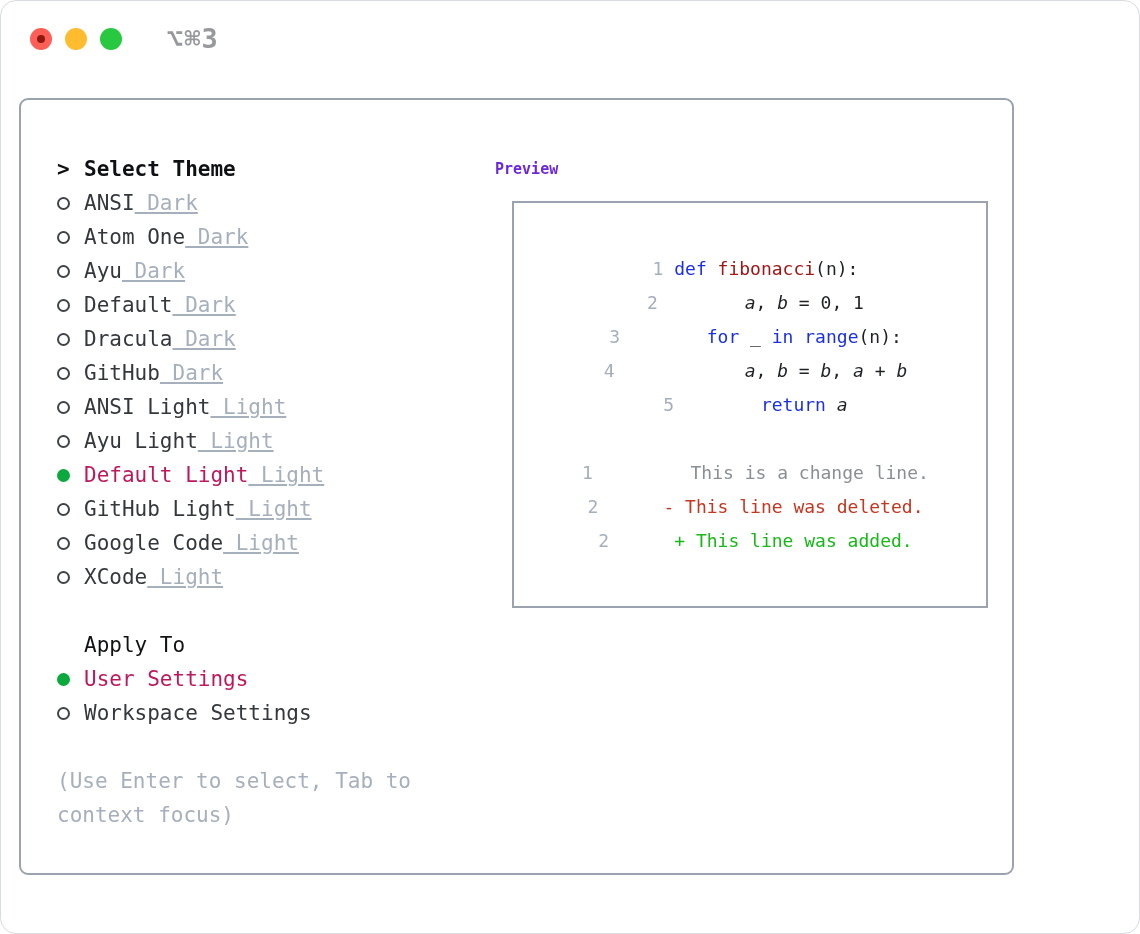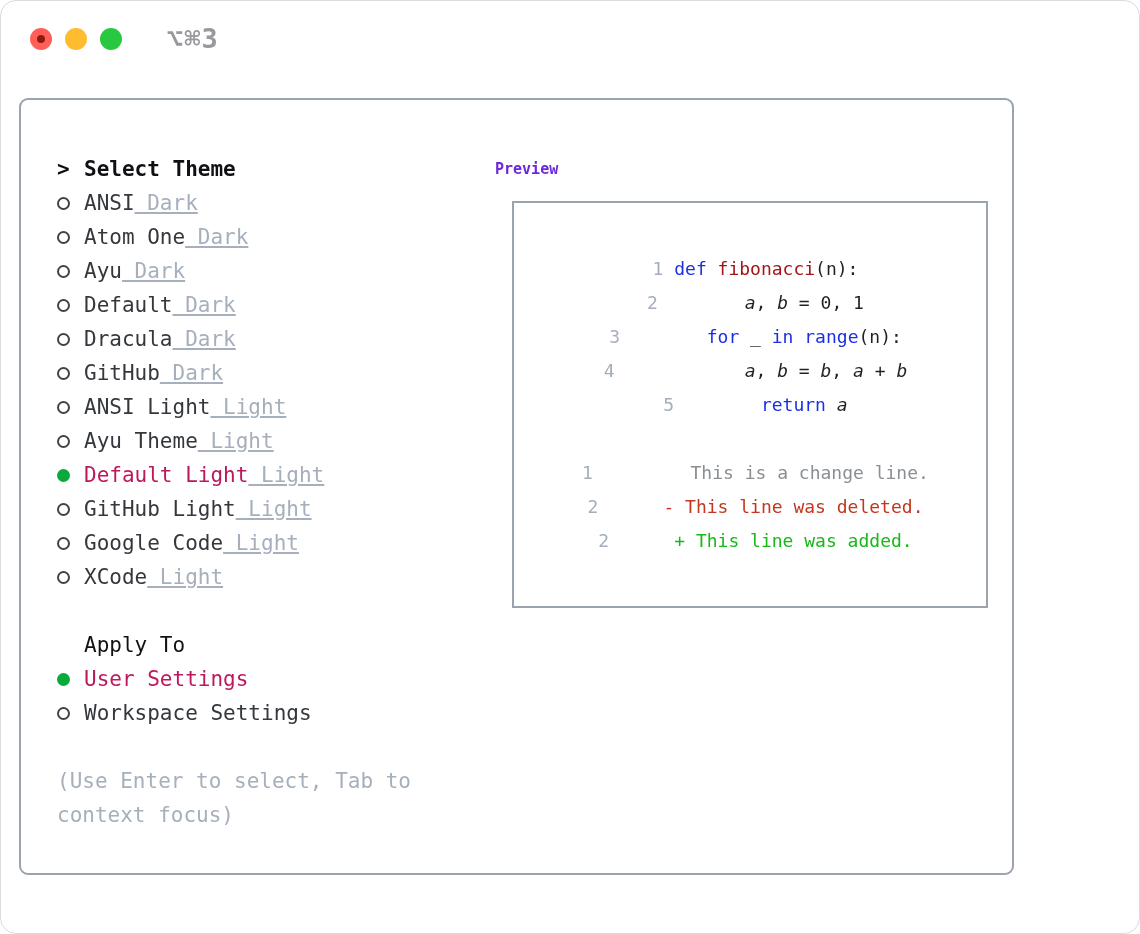--- a/index.html
+++ b/index.html
@@ -87,21 +87,21 @@
       <span class="list-header">Select Theme</span>
     </div>
     <div id="theme-list">
         <div class="row item"><span class="marker-cell"><span class="ring"></span></span><span class="nm">ANSI</span><span class="vr"> Dark</span></div>
         <div class="row item"><span class="marker-cell"><span class="ring"></span></span><span class="nm">Atom One</span><span class="vr"> Dark</span></div>
         <div class="row item"><span class="marker-cell"><span class="ring"></span></span><span class="nm">Ayu</span><span class="vr"> Dark</span></div>
         <div class="row item"><span class="marker-cell"><span class="ring"></span></span><span class="nm">Default</span><span class="vr"> Dark</span></div>
         <div class="row item"><span class="marker-cell"><span class="ring"></span></span><span class="nm">Dracula</span><span class="vr"> Dark</span></div>
         <div class="row item"><span class="marker-cell"><span class="ring"></span></span><span class="nm">GitHub</span><span class="vr"> Dark</span></div>
         <div class="row item"><span class="marker-cell"><span class="ring"></span></span><span class="nm">ANSI Light</span><span class="vr"> Light</span></div>
-        <div class="row item"><span class="marker-cell"><span class="ring"></span></span><span class="nm">Ayu Theme</span><span class="vr"> Light</span></div>
+        <div class="row item"><span class="marker-cell"><span class="ring"></span></span><span class="nm">Ayu Light</span><span class="vr"> Light</span></div>
         <div class="row item sel"><span class="marker-cell"><span class="ring sel"></span></span><span class="nm">Default Light</span><span class="vr"> Light</span></div>
         <div class="row item"><span class="marker-cell"><span class="ring"></span></span><span class="nm">GitHub Light</span><span class="vr"> Light</span></div>
         <div class="row item"><span class="marker-cell"><span class="ring"></span></span><span class="nm">Google Code</span><span class="vr"> Light</span></div>
         <div class="row item"><span class="marker-cell"><span class="ring"></span></span><span class="nm">XCode</span><span class="vr"> Light</span></div>
       </div>
 
     <div class="spacer"></div>
 
     <div class="row">
       <span class="marker-cell"></span>

